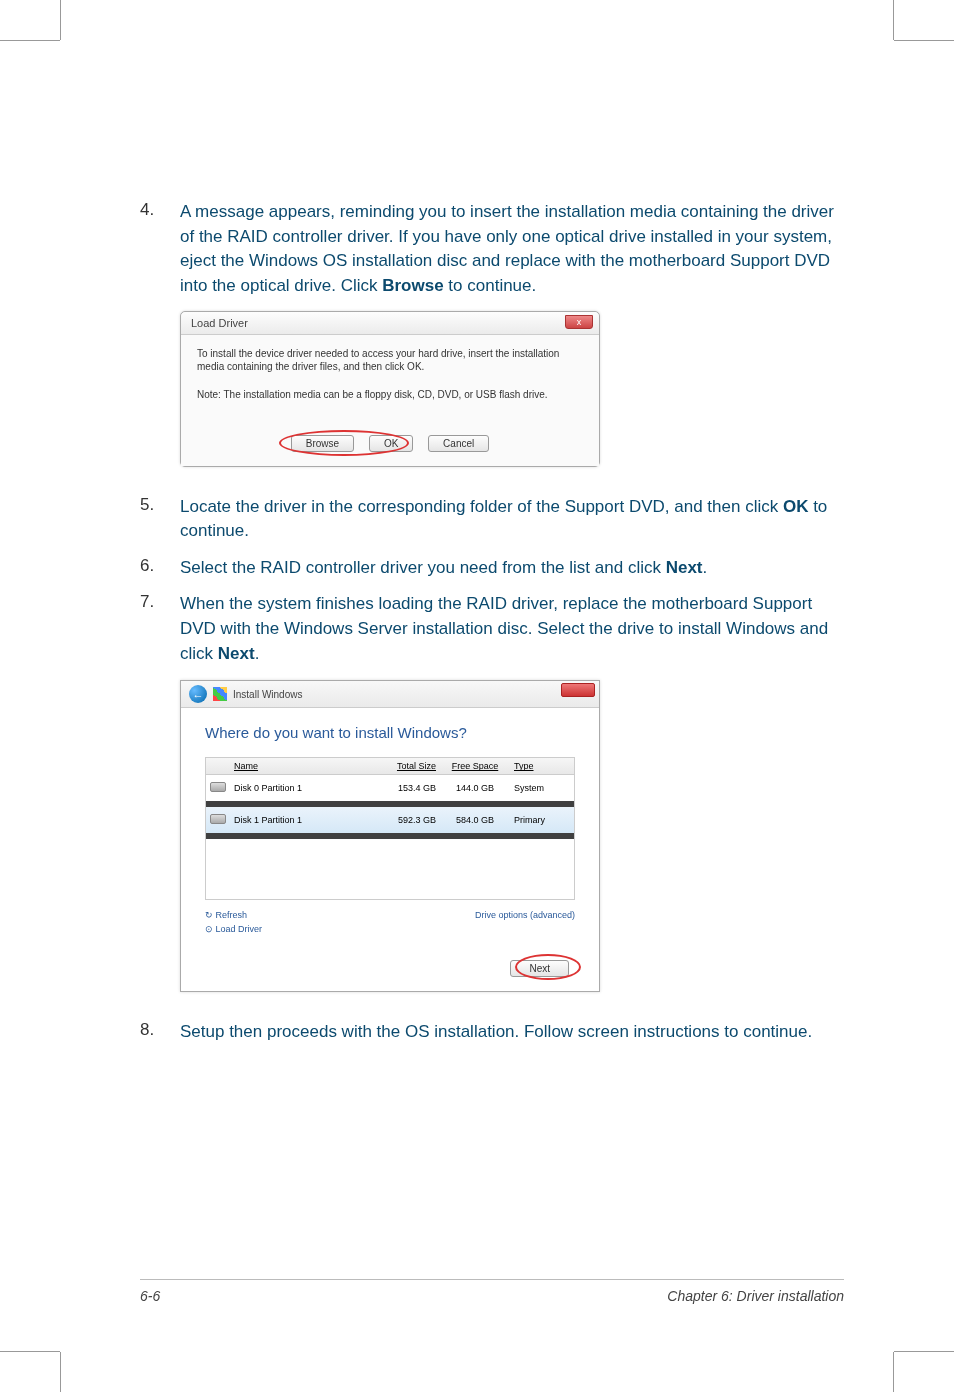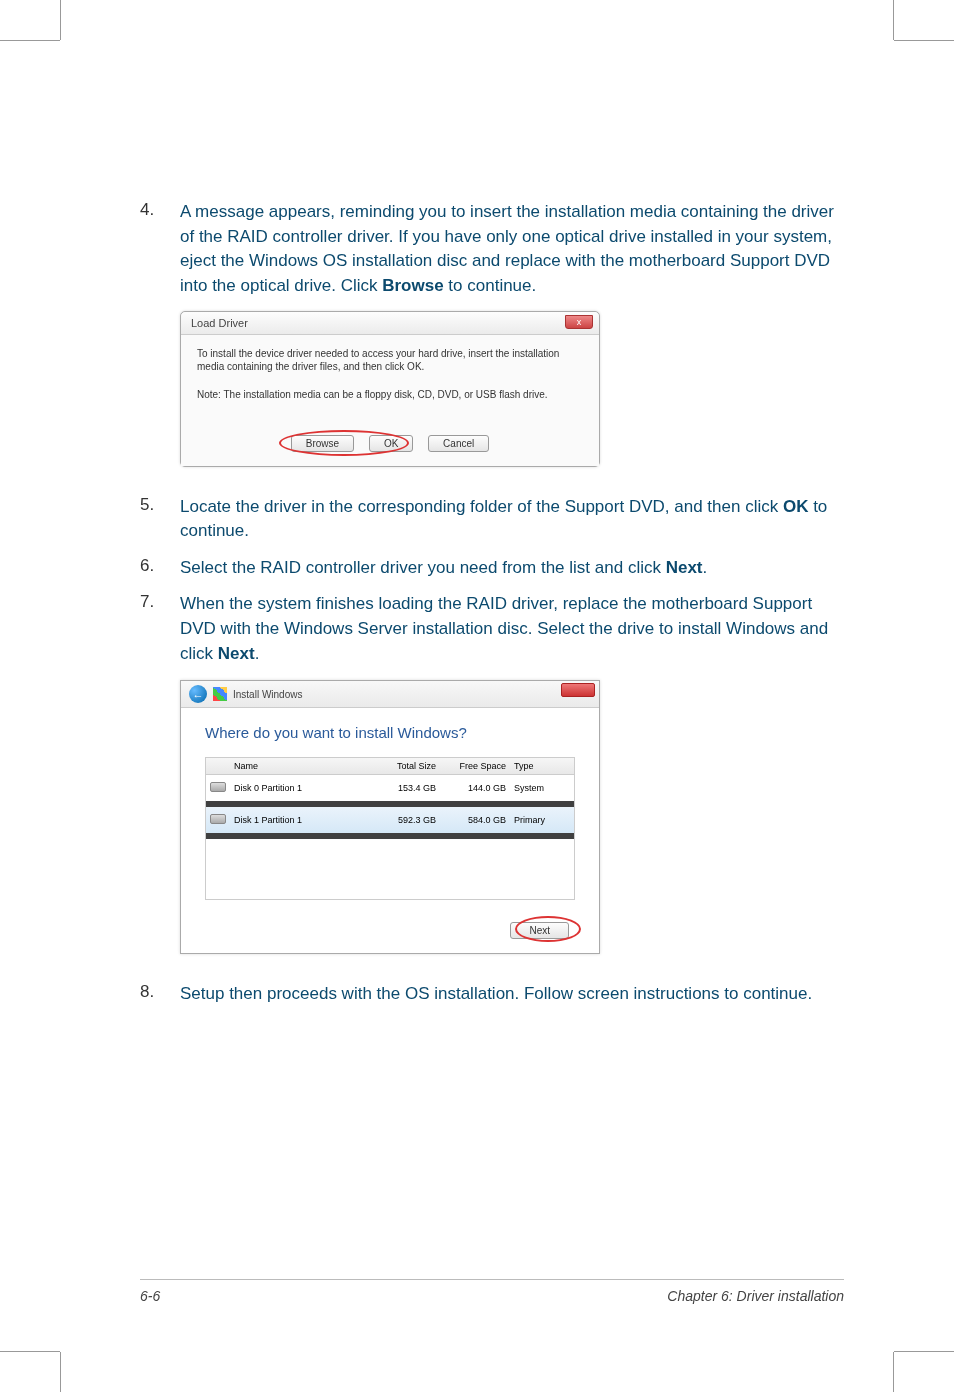--- a/index.html
+++ b/index.html
@@ -155,41 +155,42 @@
     .d2-table {
       border: 1px solid #ccc;
       width: 100%;
       font-size: 9px;
     }
     .d2-head {
       display: flex;
       background: linear-gradient(#f6f6f6,#e8e8e8);
       border-bottom: 1px solid #ccc;
       padding: 3px 0;
+      text-decoration: underline;
     }
     .d2-row {
       display: flex;
       padding: 7px 0;
       align-items: center;
       border-bottom: 6px solid #404040;
     }
     .d2-row.selected { background: linear-gradient(#eaf3fb,#d5e8f7); }
     .d2-icon {
       width: 24px; text-align: center;
     }
     .drive-icon {
       display: inline-block;
       width: 16px; height: 10px;
       background: linear-gradient(#ddd,#aaa);
       border-radius: 2px;
       border: 1px solid #888;
     }
     .col-name { flex: 1; padding-left: 4px; }
     .col-size { width: 70px; text-align: right; padding-right: 8px; }
-    .col-free { width: 70px; text-align: right; padding-right: 8px; }
+    .col-free { width: 70px; text-align: center; padding-right: 8px; }
     .col-type { width: 60px; }
     .d2-spacer { height: 60px; }
     .d2-links {
       display: flex;
       justify-content: space-between;
       margin-top: 10px;
       font-size: 9px;
     }
     .d2-links-left { color: #2a5a9a; }
     .d2-links-left div { margin-bottom: 4px; }
@@ -308,20 +309,27 @@
             </div>
             <div class="d2-row selected">
               <div class="d2-icon"><span class="drive-icon"></span></div>
               <div class="col-name">Disk 1 Partition 1</div>
               <div class="col-size">592.3 GB</div>
               <div class="col-free">584.0 GB</div>
               <div class="col-type">Primary</div>
             </div>
             <div class="d2-spacer"></div>
           </div>
+          <div class="d2-links">
+            <div class="d2-links-left">
+              <div><span class="link-icon">↻</span><span>Refresh</span></div>
+              <div><span class="link-icon">⊙</span><span>Load Driver</span></div>
+            </div>
+            <div class="d2-links-right">Drive options (advanced)</div>
+          </div>
           <div class="d2-next-wrap">
             <span class="dbtn" style="padding:2px 18px;">Next</span>
             <div class="oval-highlight" style="right:-6px; top:-6px; width:66px; height:26px;"></div>
           </div>
         </div>
       </div>
     </div>
 
     <div class="step">
       <div class="step-num">8.</div>

